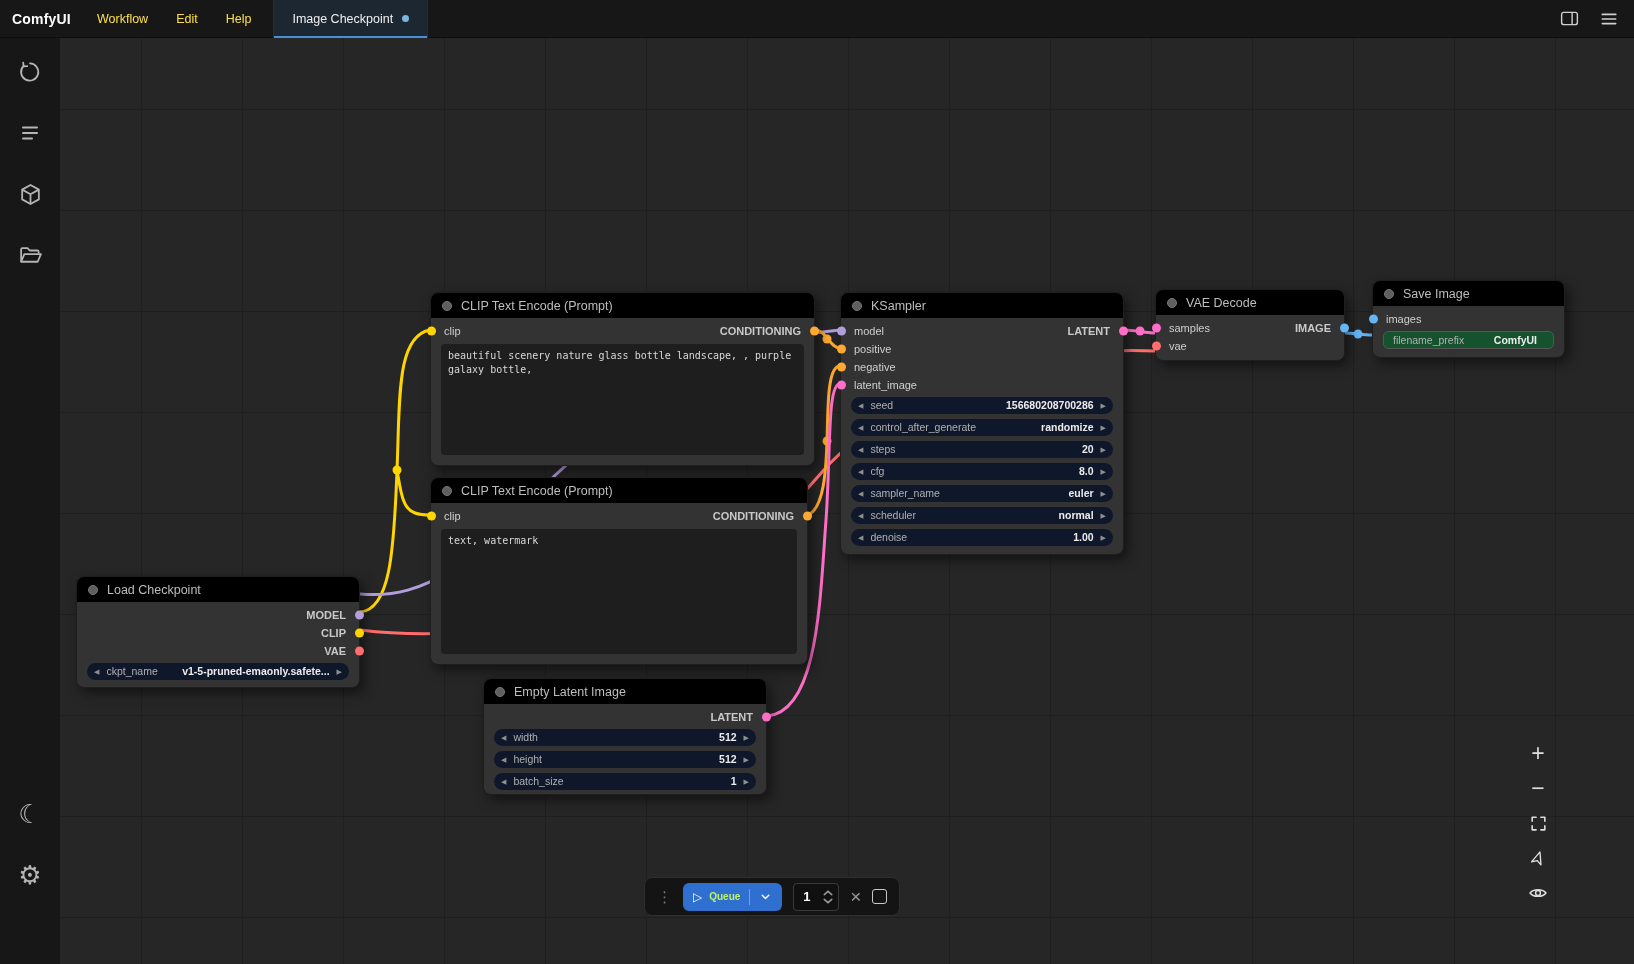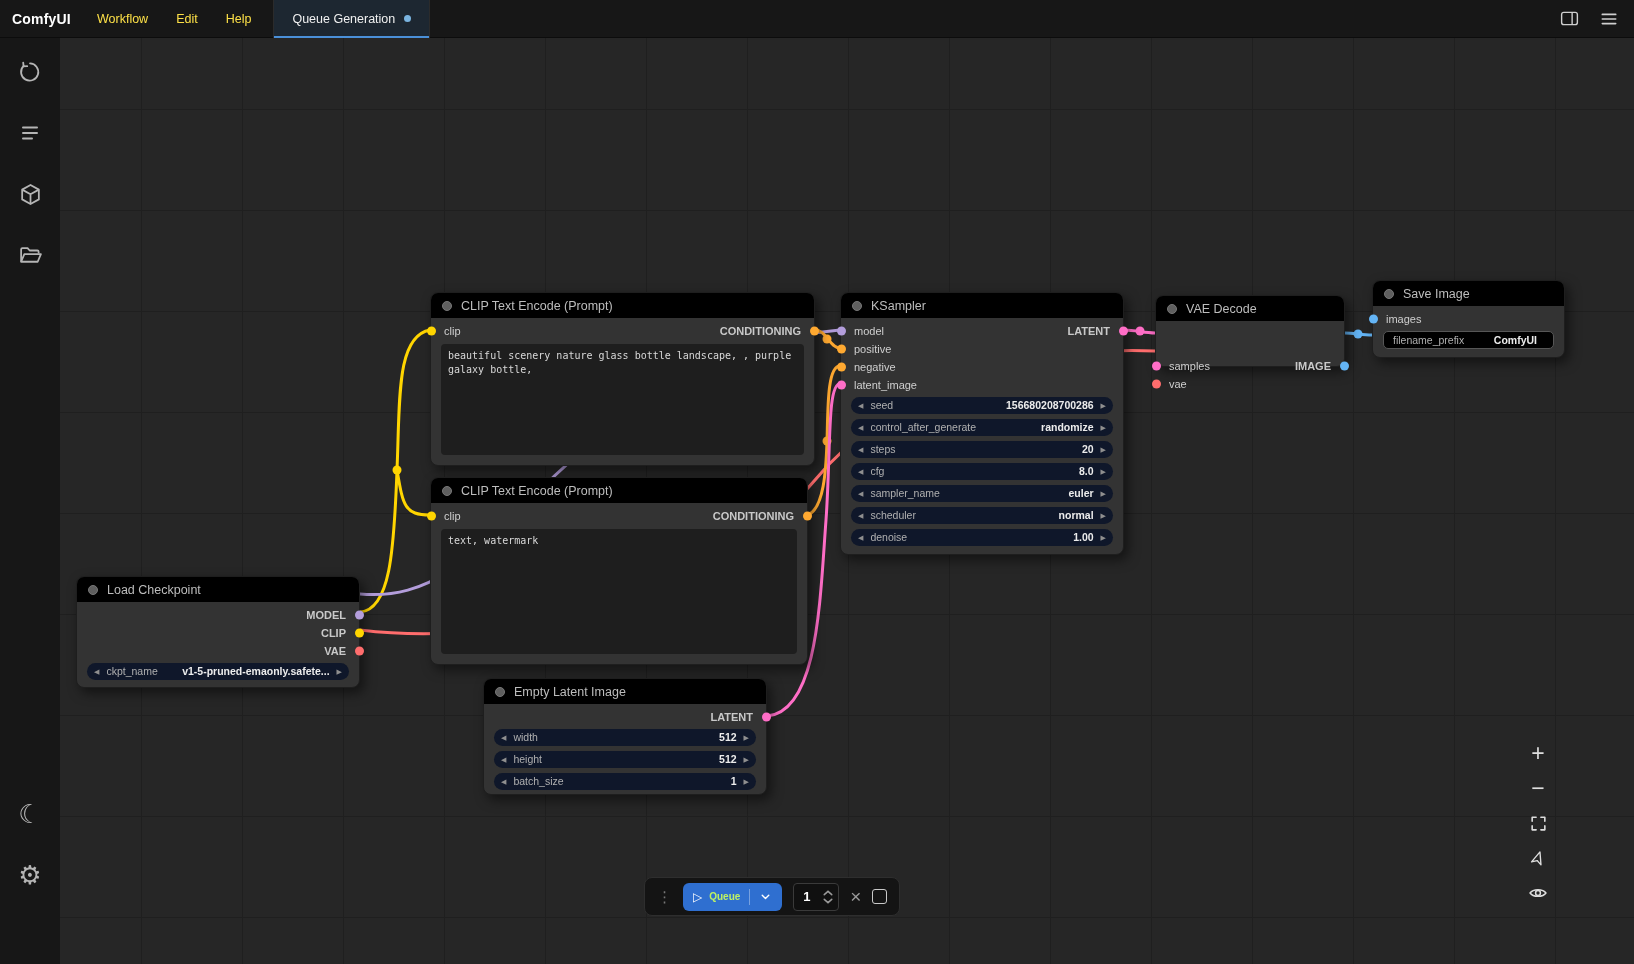--- a/index.html
+++ b/index.html
@@ -54,21 +54,21 @@
   .dot.outd { right:-4.5px; }
   .ntext { flex:1; margin:4px 10px 6px; background:#1e1e1e; border-radius:4px; padding:5px 7px;
     font-family:"DejaVu Sans Mono", monospace; font-size:10px; line-height:1.4; color:#d8d8d8;
     white-space:pre-wrap; overflow:hidden; cursor:text; }
   .widget { height:17px; flex:0 0 17px; display:flex; align-items:center; margin:2.5px 10px;
     background:#0f172a; border-radius:9px; padding:0 7px; cursor:pointer; }
   .warrow { font-size:7px; color:#8f8f8f; line-height:1; }
   .wlabel { margin-left:7px; font-size:10.5px; color:#b0b0b0; }
   .wvalue { margin-left:auto; margin-right:7px; font-size:10.5px; color:#ececec; font-weight:bold; }
   .twidget { height:18px; flex:0 0 18px; display:flex; align-items:center; margin:3px 10px;
-    background:#000000; border:1px solid #565656; border-radius:5px; padding:0 9px; cursor:text; }
+    background:#14532d; border:1px solid #565656; border-radius:5px; padding:0 9px; cursor:text; }
   .twidget .wlabel { margin-left:0; }
 
   
   .queuebar { position:absolute; left:644px; top:877px; height:39px; z-index:15; display:flex; align-items:center;
     gap:11px; background:#141414; border:1px solid #2e2e2e; border-radius:8px; padding:0 12px; }
   .qb-handle { color:#777; font-size:15px; cursor:grab; line-height:1; }
   .qb-btn { height:28px; display:flex; align-items:center; border-radius:6px; padding:0 10px; cursor:pointer; }
   .qb-play { color:#fff; font-size:12px; margin-right:7px; }
   .qb-label { color:#bef264; font-size:10px; font-weight:600; }
   .qb-div { width:1px; height:16px; background:rgba(255,255,255,.35); margin:0 9px; }
@@ -90,21 +90,21 @@
 <body>
 
 <header class="topbar">
   <span class="logo">ComfyUI</span>
   <nav class="menus">
     <span class="menu">Workflow</span>
     <span class="menu">Edit</span>
     <span class="menu">Help</span>
   </nav>
   <div class="tab">
-    <span class="tlabel">Queue Generation</span>
+    <span class="tlabel">Image Checkpoint</span>
     <span class="tab-dot" style="background: rgb(122, 180, 224);"></span>
   </div>
   <div class="topbar-right">
     <span class="tb-icon">
       <svg width="21" height="21" viewBox="0 0 24 24" fill="none" stroke="#cfcfcf" stroke-width="1.6">
         <rect x="3" y="5" width="18" height="14" rx="2.5"></rect>
           <line x1="15" y1="5" x2="15" y2="19"></line>
       </svg>
     </span>
     <span class="tb-icon">
@@ -328,21 +328,21 @@
     <span class="warrow">▶</span>
   </div>
   <div class="widget">
     <span class="warrow">◀</span>
     <span class="wlabel">denoise</span>
     <span class="wvalue">1.00</span>
     <span class="warrow">▶</span>
   </div>
 </div>
 
-<div class="node" style="left:1155px;top:295px;width:190px;height:72px;gap:32px;">
+<div class="node" style="left:1155px;top:289px;width:190px;height:72px;">
   <div class="nhead">
     <span class="collapse"></span>
     <span class="ntitle">VAE Decode</span>
   </div>
   <div class="nrows">
     <div class="srow">
       <span class="dot in" style="background: rgb(255, 110, 199);"></span>
       <span class="slabel">samples</span>
       <span class="slabel out">IMAGE</span>
       <span class="dot outd" style="background: rgb(100, 181, 246);"></span>

